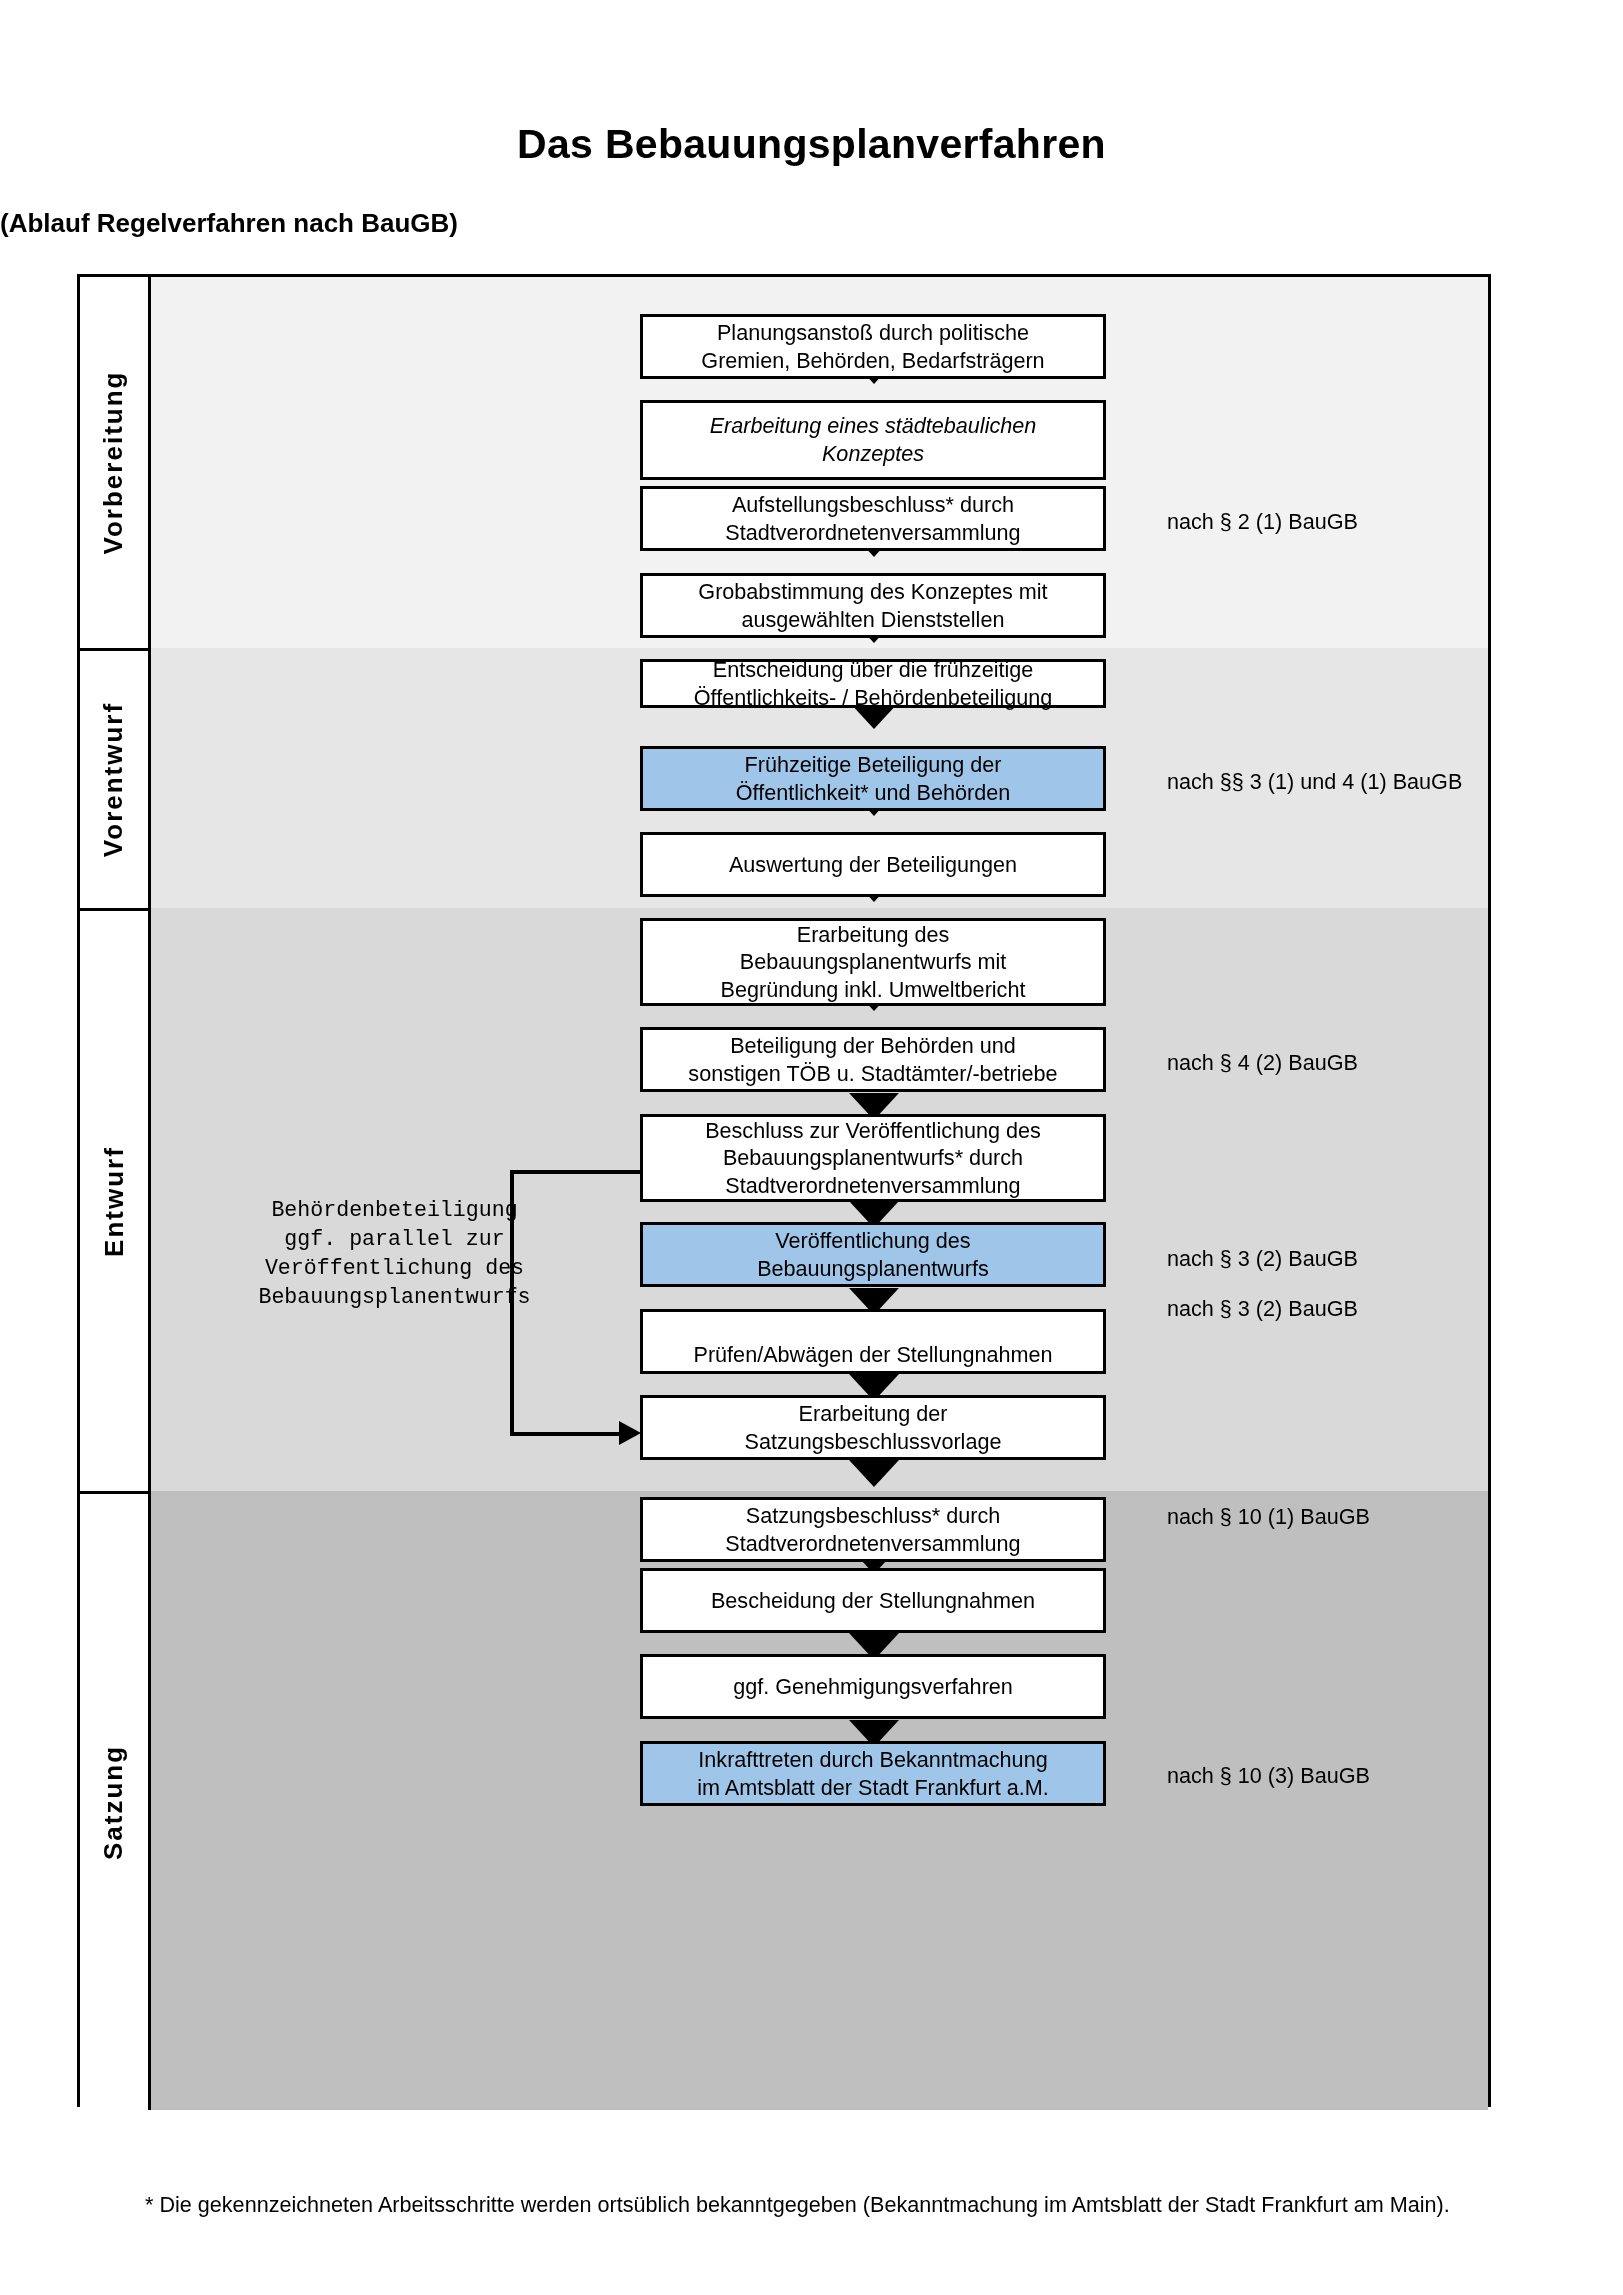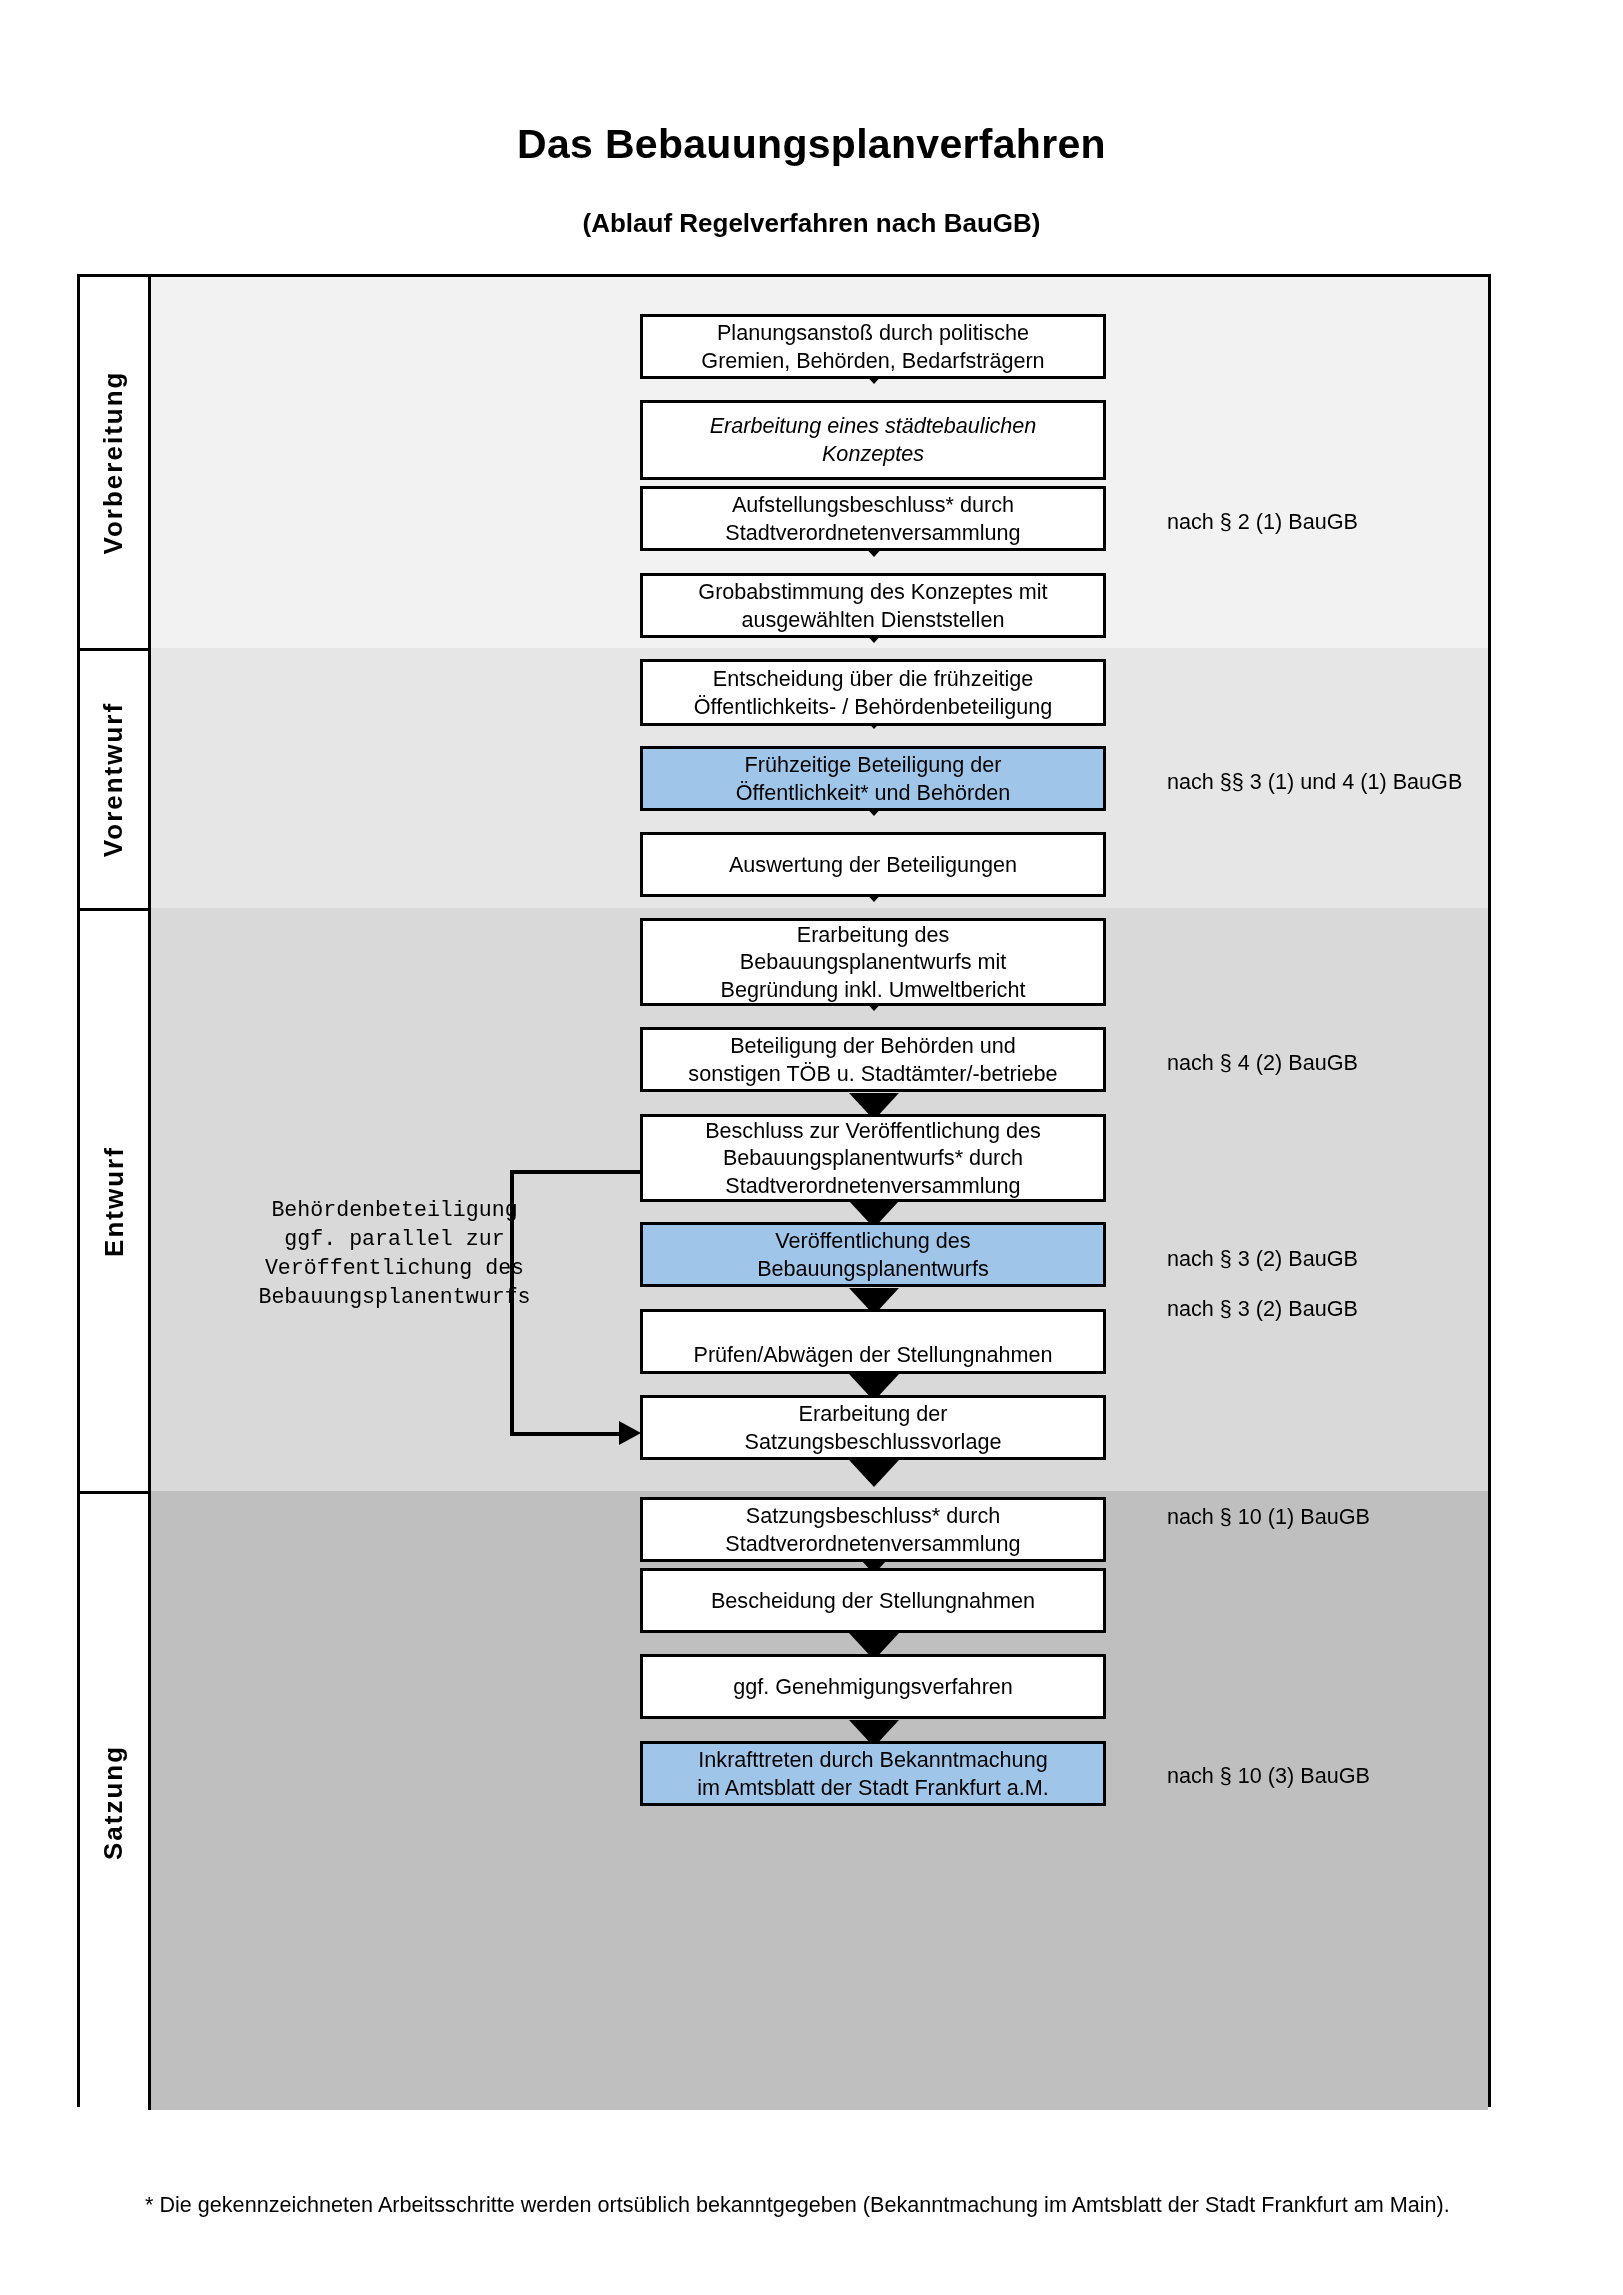--- a/index.html
+++ b/index.html
@@ -25,21 +25,20 @@
     text-align: center;
     font-size: 41px;
     font-weight: bold;
     letter-spacing: 0.3px;
   }
   .subtitle {
     position: absolute;
     left: 0;
     top: 208px;
     width: 1623px;
-    text-align: center;
     font-size: 26px;
     font-weight: bold;
   }
 
   
   #diagram-frame {
     position: absolute;
     left: 77px;
     top: 274px;
     width: 1414px;
@@ -238,21 +237,21 @@
     </div>
   </div>
 
   <div class="flow-box" style="top:296px;height:65px;">
     <div class="txt">
       <span>Grobabstimmung des Konzeptes mit</span><br>
       <span>ausgewählten Dienststellen</span>
     </div>
   </div>
 
-  <div class="flow-box" style="top:382px;height:67px;">
+  <div class="flow-box" style="top:382px;height:49px;">
     <div class="txt">
       <span>Entscheidung über die frühzeitige</span><br>
       <span>Öffentlichkeits- / Behördenbeteiligung</span>
     </div>
   </div>
 
   <div class="flow-box blue" style="top:469px;height:65px;">
     <div class="txt">
       <b>Frühzeitige Beteiligung der</b><br>
       <b>Öffentlichkeit* und Behörden</b>

